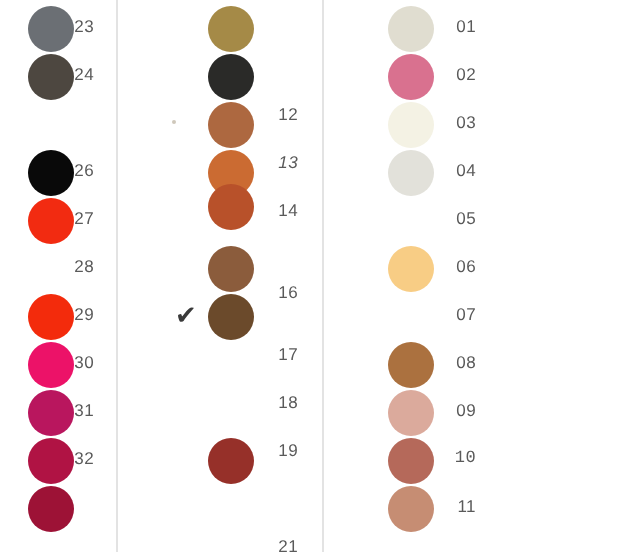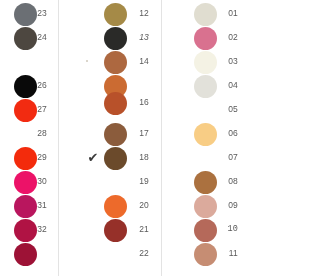--- a/index.html
+++ b/index.html
@@ -59,21 +59,21 @@
     position: absolute;
     top: 4px;
     font-size: 8.5px;
     color: #5a5a5a;
     letter-spacing: 0.2px;
     text-align: right;
     line-height: 12px;
     white-space: nowrap;
   }
   .col-0 .label { left: 0px; width: 47px; }
-  .col-1 .label { left: 0px; width: 69px; }
+  .col-1 .label { left: 0px; width: 69px; margin-top: 44px; }
   .col-2 .label { left: 0px; width: 70px; }
 
   .check {
     position: absolute;
     left: 6px;
     top: 3px;
     width: 14px;
     height: 16px;
     color: #3a3a3a;
     font-size: 13px;
@@ -163,24 +163,20 @@
           <div class="label">17</div>
         </div>
         <div class="row" style="top: 147px;">
           <div class="swatch" style="background: rgb(107, 74, 43);"></div>
           <div class="check">✔</div>
           <div class="label">18</div>
         </div>
         <div class="row" style="top: 171px;">
           <div class="label">19</div>
         </div>
-        <div class="row" style="top: 195px;">
-          <div class="swatch" style="background: rgb(237, 106, 43);"></div>
-          <div class="label">20</div>
-        </div>
         <div class="row" style="top: 219px;">
           <div class="swatch" style="background: rgb(150, 48, 41);"></div>
           <div class="label">21</div>
         </div>
         <div class="row" style="top: 243px;">
           <div class="label">22</div>
         </div>
       </div>
       <div class="column col-2">
         <div class="row" style="top: 3px;">

